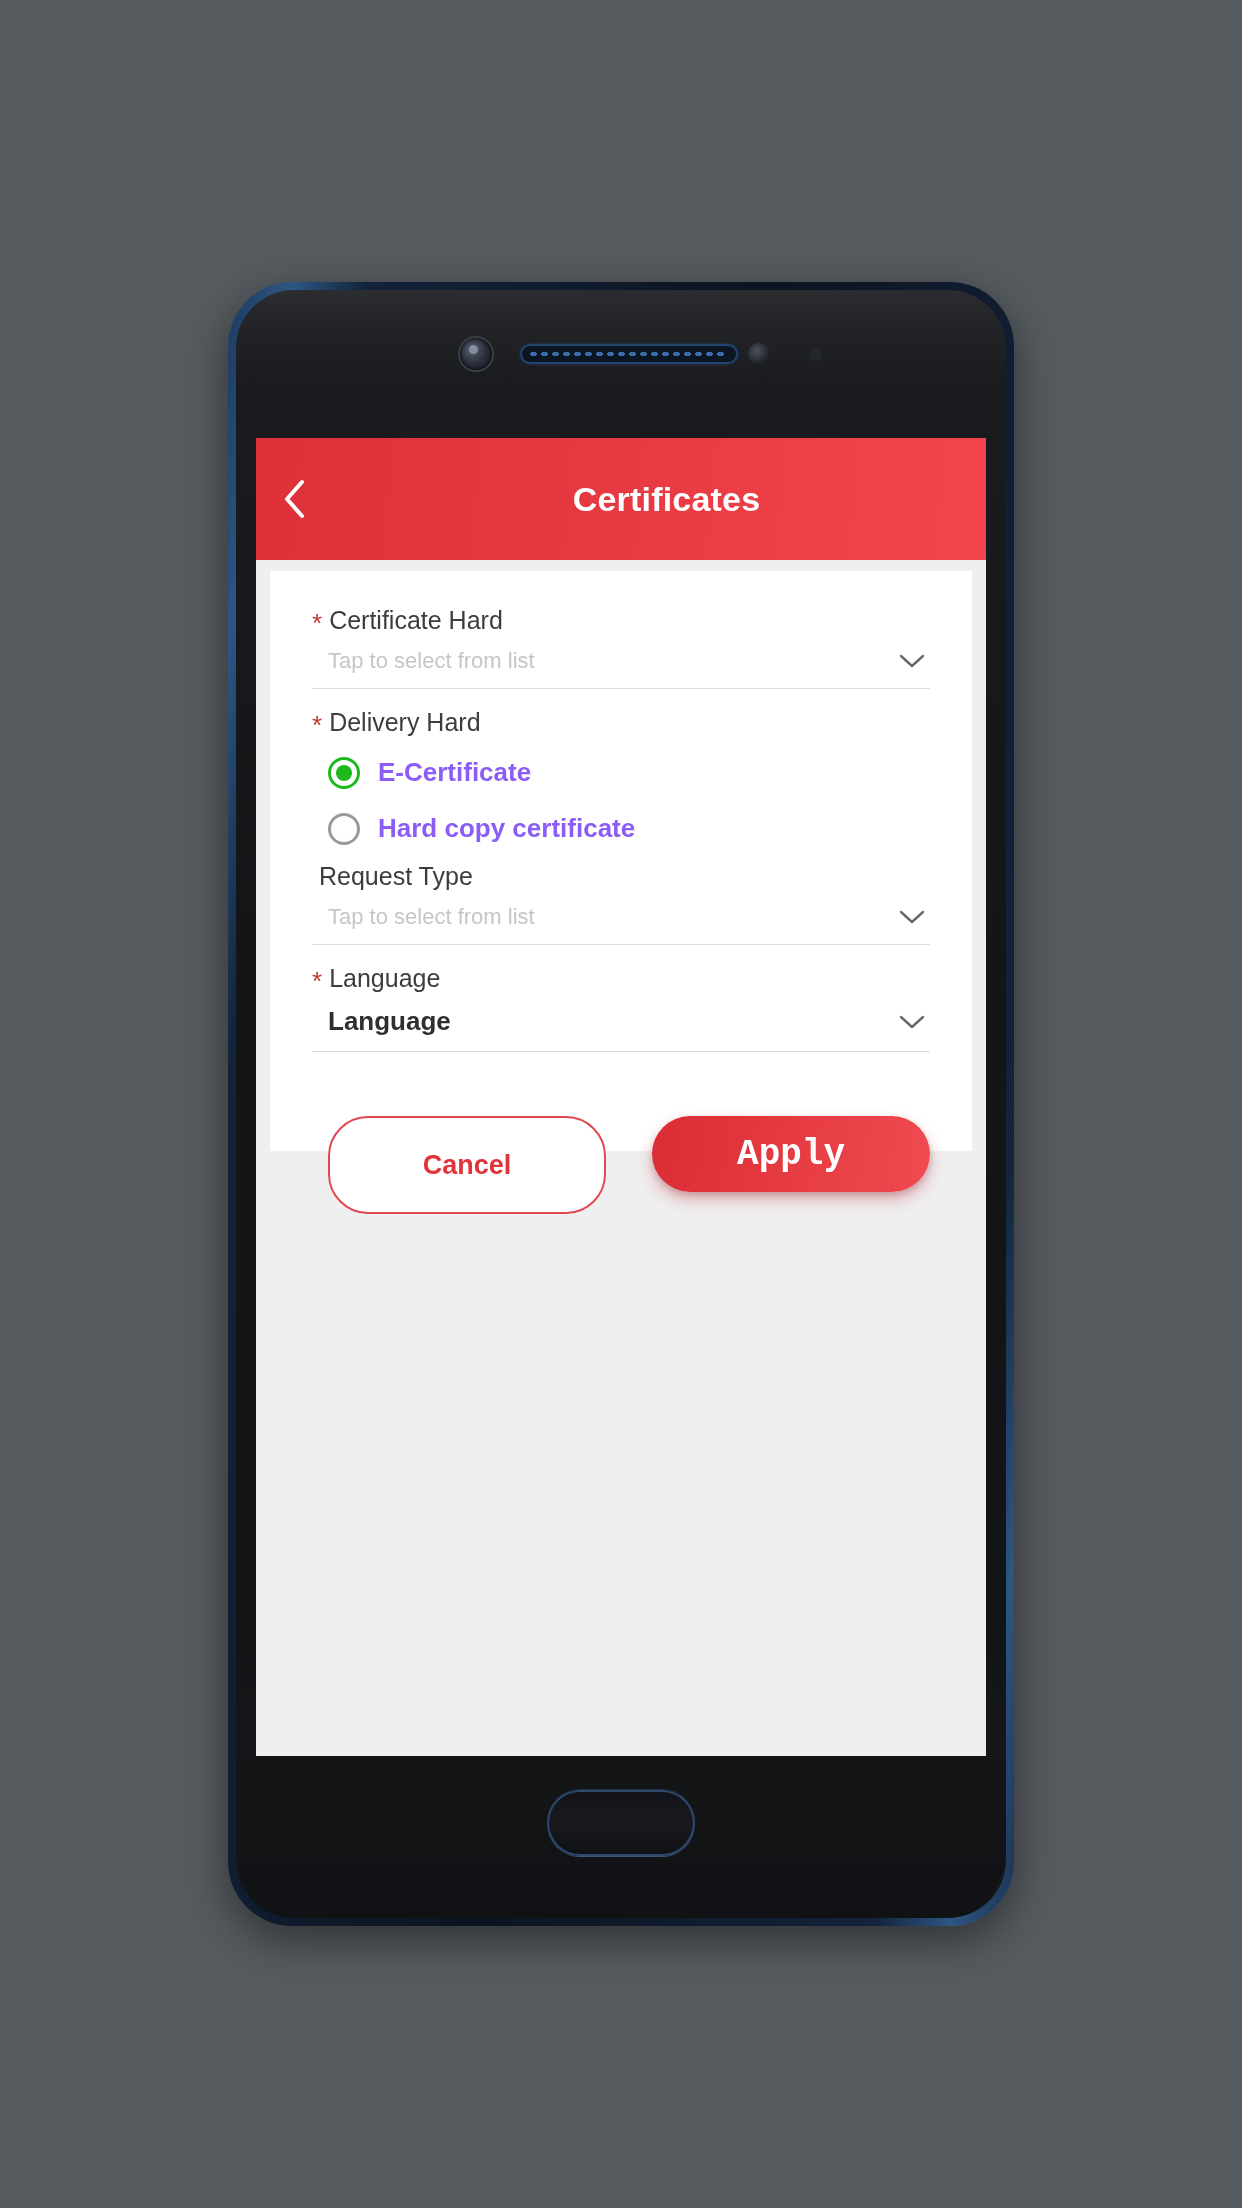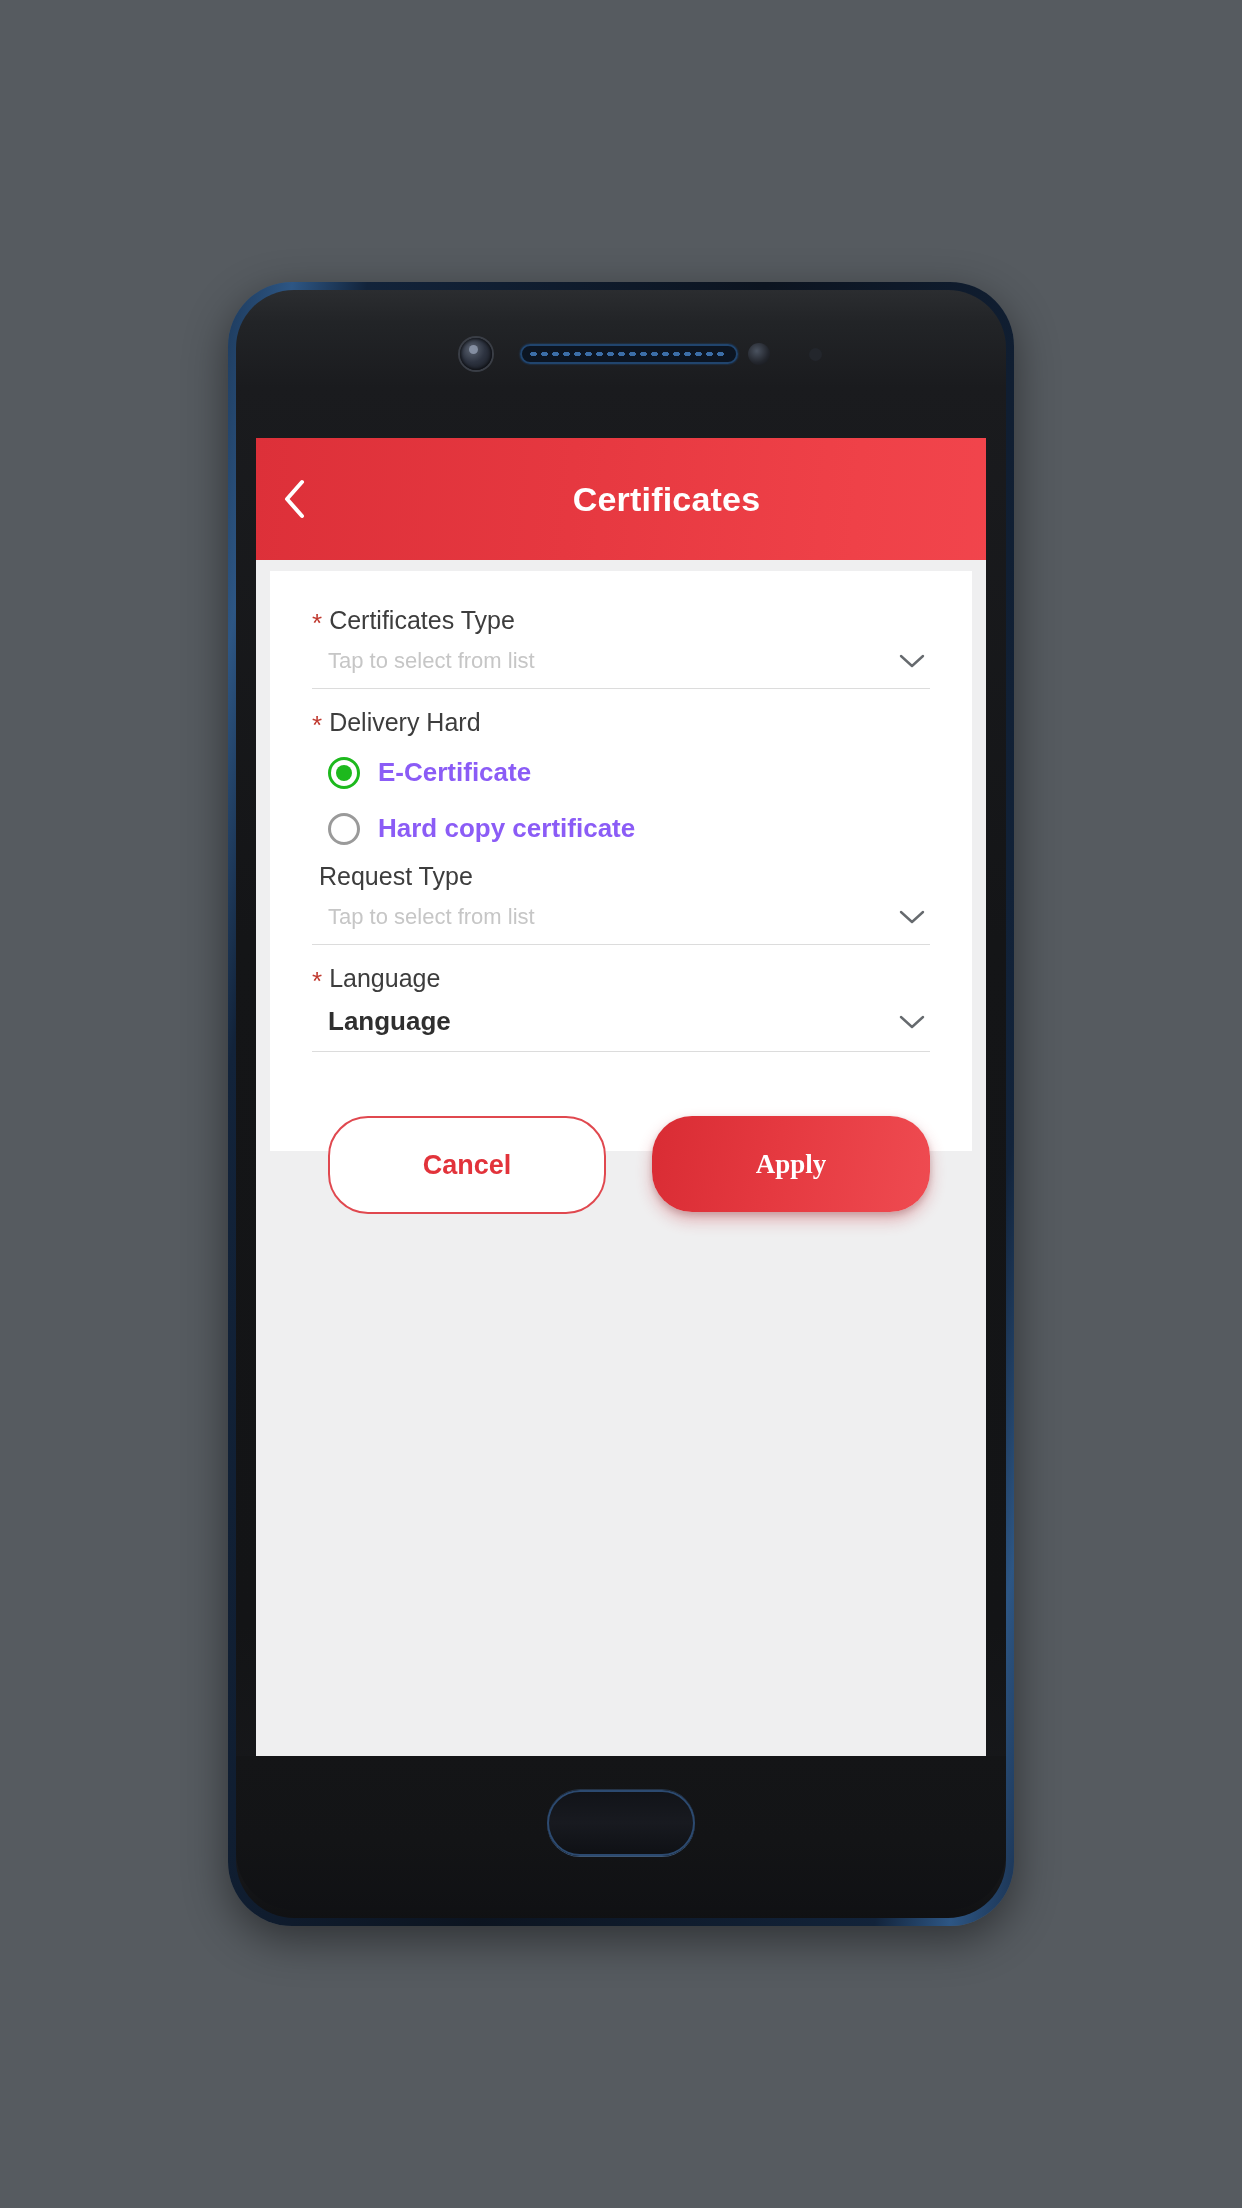--- a/index.html
+++ b/index.html
@@ -241,28 +241,28 @@
     border: 2px solid #e0484f;
     background: #ffffff;
     color: #e2333b;
     font-size: 27px;
     font-weight: bold;
     font-family: "Liberation Sans", sans-serif;
     cursor: pointer;
   }
   #apply-button {
     width: 300px;
-    height: 96px;
+    height: 76px;
     border-radius: 40px;
     border: none;
     background: linear-gradient(100deg, #d92c34 0%, #e53940 45%, #ef4b51 100%);
     color: #ffffff;
-    font-size: 27px;
+    font-size: 36px;
     font-weight: bold;
-    font-family: Liberation Serif, serif;
+    font-family: Liberation Mono, monospace;
     box-shadow: 0 8px 16px rgba(200,40,50,0.32), 0 3px 6px rgba(0,0,0,0.16);
     cursor: pointer;
   }
 
   
   #chin {
     position: absolute;
     left: 8px;
     top: 1474px;
     width: 770px;
@@ -321,21 +321,21 @@
             </svg>
           </div>
         </div>
 
         <div id="card">
           <div id="card-inner">
 
             <div class="field">
               <div class="field-label">
                 <span class="req-star">*</span>
-                <span>Certificates Type</span>
+                <span>Certificate Hard</span>
               </div>
               <div class="select-row">
                 <span class="select-placeholder">Tap to select from list</span>
                 <svg class="chev" width="28" height="18" viewBox="0 0 28 18" aria-hidden="true">
                   <polyline points="3,4 14,14 25,4" fill="none" stroke="#666a6e" stroke-width="2.4" stroke-linecap="round" stroke-linejoin="round"></polyline>
                 </svg>
               </div>
             </div>
 
             <div class="field">

